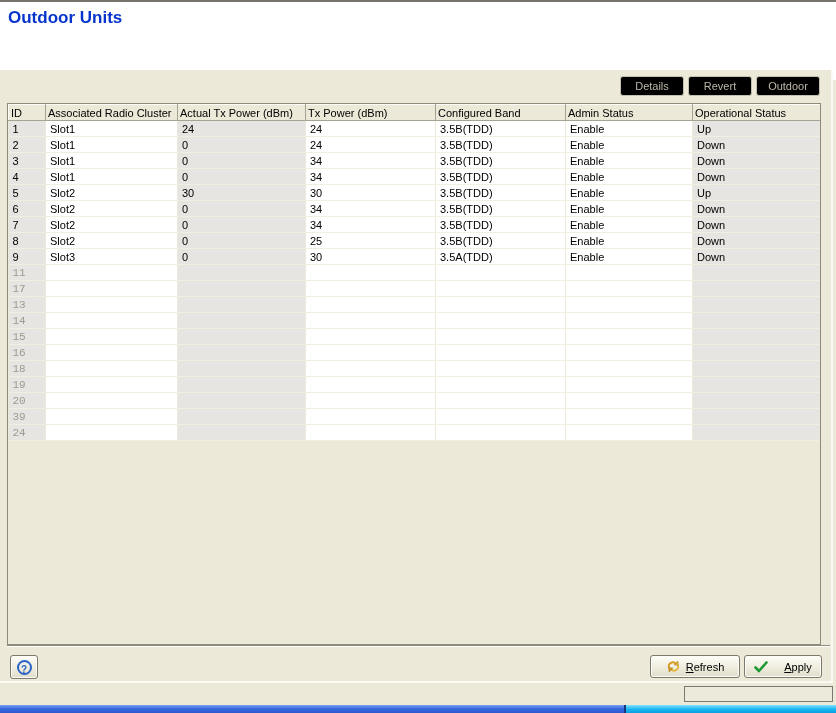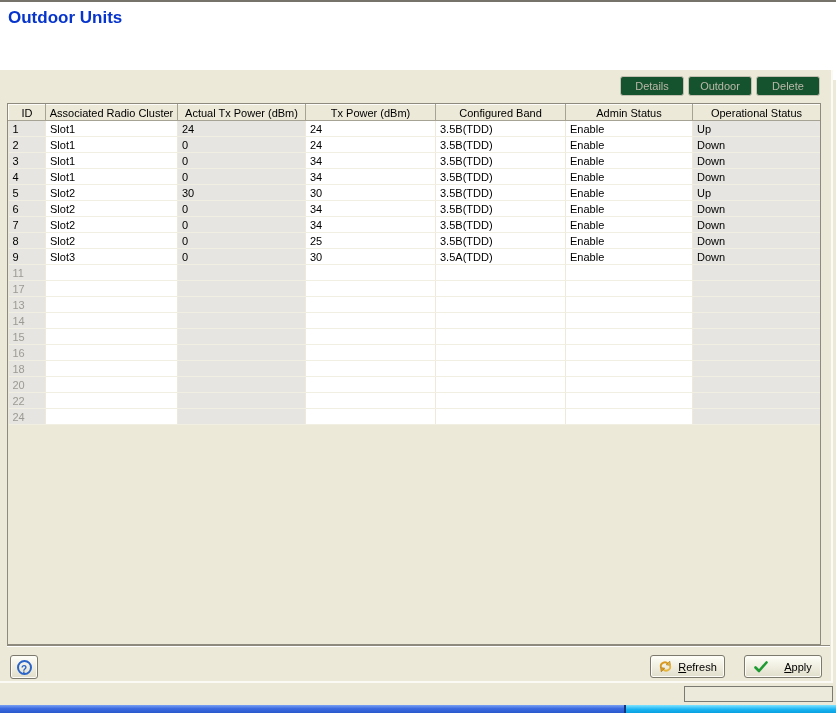--- a/index.html
+++ b/index.html
@@ -19,43 +19,43 @@
   }
   
   .main-panel{
     position:absolute;left:0;top:70px;width:831px;height:611px;
     background:#ece9d8;
     border-right:2px solid #fbfaf4;border-bottom:2px solid #fbfaf4;
   }
   
   .tb-btn{
     position:absolute;top:6px;height:20px;width:64px;
-    background:#14532d;border:1px solid #c4c0b1;border-radius:3px;
+    background:#000000;border:1px solid #c4c0b1;border-radius:3px;
     color:#bcb8a9;font-size:11px;font-family:inherit;padding:0;cursor:default;
   }
   .tb-btn.details{left:620px;} .tb-btn.revert{left:688px;} .tb-btn.delete{left:756px;}
   
   .table-frame{
     position:absolute;left:7px;top:33px;width:814px;height:542px;
     border:1px solid #8e8b7e;background:#ece9d8;box-sizing:border-box;overflow:hidden;
   }
   table{border-collapse:collapse;width:100%;table-layout:fixed;}
   th{
     height:15px;background:#ece9d8;font-weight:normal;font-size:11px;
     border-top:1px solid #fdfcf8;border-left:1px solid #fdfcf8;
     border-right:1px solid #a6a294;border-bottom:1px solid #a6a294;
-    text-align:center;padding:0 2px;white-space:nowrap;overflow:hidden;margin-left:32px;
+    text-align:left;padding:0 2px;white-space:nowrap;overflow:hidden;margin-left:32px;
   }
   td{
     height:15px;font-size:11px;padding:0 2px 0 4px;background:#ffffff;
     border-right:1px solid #edeadb;border-bottom:1px solid #f1eee2;
     white-space:nowrap;overflow:hidden;
   }
   td.ro{background:#e6e5e1;}
-  tr.empty td[data-field="id"]{color:#9b9b93;}
+  tr.empty td[data-field="id"]{color:#9b9b93;font-family:Liberation Mono, monospace;}
   
   .footer-sep{
     position:absolute;left:7px;top:575px;width:823px;height:1px;
     background:#8e8b7e;border-bottom:1px solid #ffffff;
   }
   
   .xp-btn{
     position:absolute;top:585px;height:23px;
     border:1px solid #7c7a6e;border-radius:3px;
     background:linear-gradient(#fffef9,#edebdc 60%,#e0ddcb);
@@ -63,21 +63,21 @@
     font-size:11px;font-family:inherit;color:#000;
     display:flex;align-items:center;justify-content:center;gap:5px;
     padding:0;cursor:default;
   }
   .help-btn{left:10px;width:28px;height:24px;}
   .help-glyph{
     width:15px;height:15px;border:2px solid #2a64c8;border-radius:50%;
     color:#2a64c8;font-weight:bold;font-size:10px;line-height:15px;
     display:inline-block;text-align:center;box-sizing:border-box;
   }
-  .refresh-btn{left:650px;width:75px;}
+  .refresh-btn{left:650px;width:90px;}
   .apply-btn{left:744px;width:78px;gap:16px;}
   
   .status-strip{
     position:absolute;left:0;top:683px;width:836px;height:22px;background:#ece9d8;
   }
   .progress-box{
     position:absolute;left:684px;top:3px;width:147px;height:14px;
     border:1px solid #7b7a72;background:#eceadb;
   }
   
@@ -95,22 +95,22 @@
 </head>
 <body>
 
 <div class="top-band">
   <div class="page-title">Outdoor Units</div>
 </div>
 
 <div class="main-panel">
 
   <button class="tb-btn details">Details</button>
-  <button class="tb-btn revert">Outdoor</button>
-  <button class="tb-btn delete">Delete</button>
+  <button class="tb-btn revert">Revert</button>
+  <button class="tb-btn delete">Outdoor</button>
 
   <div class="table-frame">
     <table>
       <colgroup>
         <col style="width:37px">
           <col style="width:132px">
           <col style="width:128px">
         <col style="width:130px">
           <col style="width:130px">
           <col style="width:127px">
@@ -266,30 +266,39 @@
           <tr class="empty">
     <td class="ro" data-field="id">18</td>
     <td data-field="cluster"></td>
     <td class="ro" data-field="actual_tx"></td>
     <td data-field="tx"></td>
     <td data-field="band"></td>
     <td data-field="admin"></td>
     <td class="ro" data-field="oper"></td>
   </tr>
           <tr class="empty">
+    <td class="ro" data-field="id">19</td>
+    <td data-field="cluster"></td>
+    <td class="ro" data-field="actual_tx"></td>
+    <td data-field="tx"></td>
+    <td data-field="band"></td>
+    <td data-field="admin"></td>
+    <td class="ro" data-field="oper"></td>
+  </tr>
+          <tr class="empty">
     <td class="ro" data-field="id">20</td>
     <td data-field="cluster"></td>
     <td class="ro" data-field="actual_tx"></td>
     <td data-field="tx"></td>
     <td data-field="band"></td>
     <td data-field="admin"></td>
     <td class="ro" data-field="oper"></td>
   </tr>
           <tr class="empty">
-    <td class="ro" data-field="id">22</td>
+    <td class="ro" data-field="id">39</td>
     <td data-field="cluster"></td>
     <td class="ro" data-field="actual_tx"></td>
     <td data-field="tx"></td>
     <td data-field="band"></td>
     <td data-field="admin"></td>
     <td class="ro" data-field="oper"></td>
   </tr>
           <tr class="empty">
     <td class="ro" data-field="id">24</td>
     <td data-field="cluster"></td>

